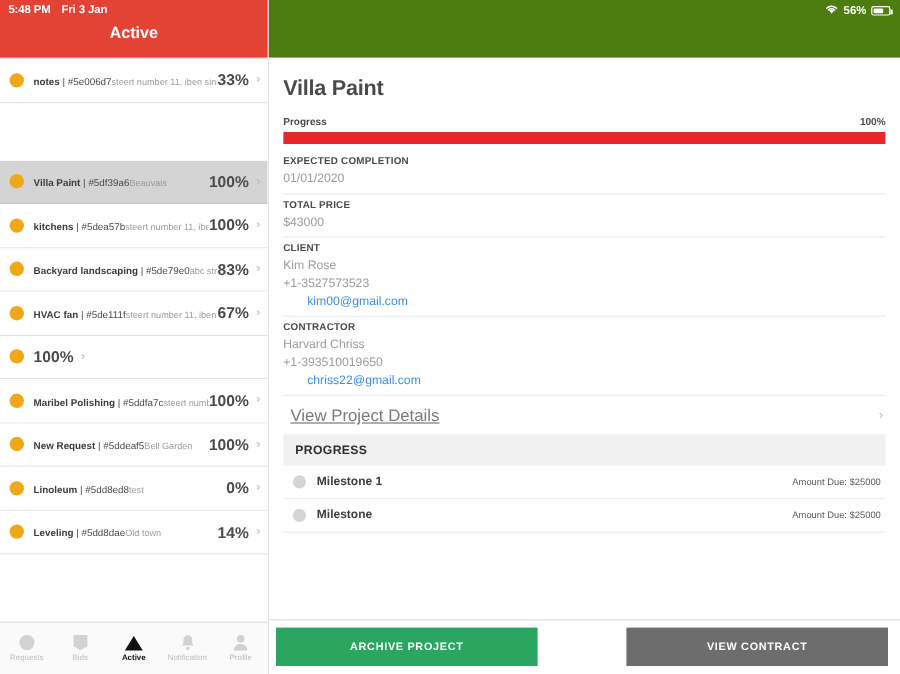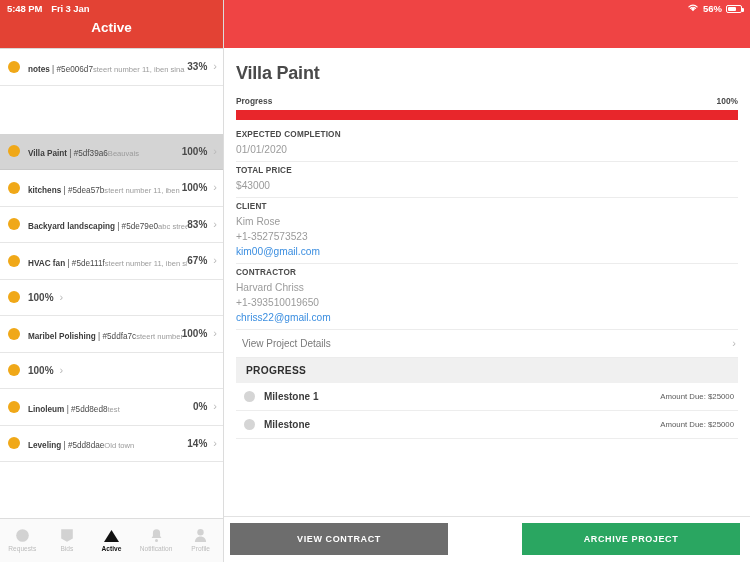--- a/index.html
+++ b/index.html
@@ -58,21 +58,21 @@
     white-space: nowrap; overflow: hidden; text-overflow: ellipsis;
     line-height: 11px;
   }
   .li-title .hash { font-weight: normal; color: #4a4a4a; }
   .li-sub {
     font-size: 7.6px; color: #9b9b9b; line-height: 11px;
     white-space: nowrap; overflow: hidden; text-overflow: ellipsis;
     margin-top: 1px;
   }
   .li-pct {
-    font-size: 10px; color: #4a4a4a; font-weight: bold;
+    font-size: 13px; color: #4a4a4a; font-weight: bold;
     margin-right: 6px; white-space: nowrap;
   }
   .chev { color: #b9b9b9; font-size: 11px; line-height: 1; font-weight: 300; }
 
   
   .tabbar {
     flex: 0 0 44px; height: 44px;
     background: #fafafa; border-top: 1px solid #dddddd;
     display: flex; align-items: center;
   }
@@ -83,21 +83,21 @@
   .tab-ico { height: 15px; display: flex; align-items: flex-end; }
   .tab-label { font-size: 6.6px; color: #bcbcbc; line-height: 8px; }
   .tab.active .tab-label { color: #111111; font-weight: bold; }
 
   
   .right-panel {
     width: 526px; height: 562px;
     display: flex; flex-direction: column; background: #ffffff;
   }
   .right-header {
-    height: 48px; flex: 0 0 48px; background: #ef4444;
+    height: 48px; flex: 0 0 48px; background: #4d7c0f;
     position: relative;
   }
   .status-right {
     position: absolute; top: 3px; right: 8px;
     display: flex; align-items: center; gap: 4px;
     color: #fff; font-size: 9.5px; font-weight: bold;
   }
   .batt {
     width: 16px; height: 8px; border: 1.1px solid #fff;
     border-radius: 2px; position: relative; display: inline-block;
@@ -127,27 +127,27 @@
   }
   .progress-fill { height: 100%; background: #e8262b; }
 
   .field { border-bottom: 1px solid #ececec; padding: 2px 0 4px 0; }
   .field:last-of-type { border-bottom: 1px solid #ececec; }
   .f-label {
     font-size: 8.2px; font-weight: bold; color: #4a4a4a;
     letter-spacing: 0.2px; line-height: 14px;
   }
   .f-value { font-size: 10.2px; color: #9b9b9b; line-height: 15px; }
-  .f-value.link { color: #3b8ee0; }
+  .f-value.link { color: #3b8ee0; margin-left: 20px; }
 
   .view-details {
     display: flex; align-items: center; justify-content: space-between;
     padding: 8px 2px 8px 6px; border-bottom: 1px solid #ececec;
   }
-  .vd-label { font-size: 10px; color: #7a7a7a; }
+  .vd-label { font-size: 14px; color: #7a7a7a; text-decoration: underline; }
 
   .progress-head {
     background: #f0f0f0; padding: 7px 10px;
     font-size: 10.2px; font-weight: bold; color: #2e2e2e;
     letter-spacing: 0.3px;
   }
   .ms-row {
     display: flex; align-items: center; justify-content: space-between;
     padding: 8px 4px 8px 8px; border-bottom: 1px solid #ededed;
   }
@@ -226,20 +226,21 @@
           <span class="chev">›</span>
         </div>
         <div class="list-item">
           <span class="dot"></span>
           <span class="li-text"><span class="li-title">Maribel Polishing<span class="hash"> | #5ddfa7c</span></span><span class="li-sub">steert number 11, iben sina road,islam...</span></span>
           <span class="li-pct">100%</span>
           <span class="chev">›</span>
         </div>
         <div class="list-item">
           <span class="dot"></span>
+          <span class="li-text"><span class="li-title">New Request<span class="hash"> | #5ddeaf5</span></span><span class="li-sub">Bell Garden</span></span>
           <span class="li-pct">100%</span>
           <span class="chev">›</span>
         </div>
         <div class="list-item">
           <span class="dot"></span>
           <span class="li-text"><span class="li-title">Linoleum<span class="hash"> | #5dd8ed8</span></span><span class="li-sub">test</span></span>
           <span class="li-pct">0%</span>
           <span class="chev">›</span>
         </div>
         <div class="list-item">
@@ -368,17 +369,17 @@
             <span class="ms-left">
               <span class="ms-circle"></span>
               <span class="ms-name">Milestone</span>
             </span>
             <span class="ms-amt">Amount Due: $25000</span>
           </div>
         </div>
     </div>
 
     <div class="btn-bar">
+      <button class="btn btn-archive">ARCHIVE PROJECT</button>
       <button class="btn btn-contract">VIEW CONTRACT</button>
-      <button class="btn btn-archive">ARCHIVE PROJECT</button>
     </div>
   </div>
 </div>
 
 </body></html>

